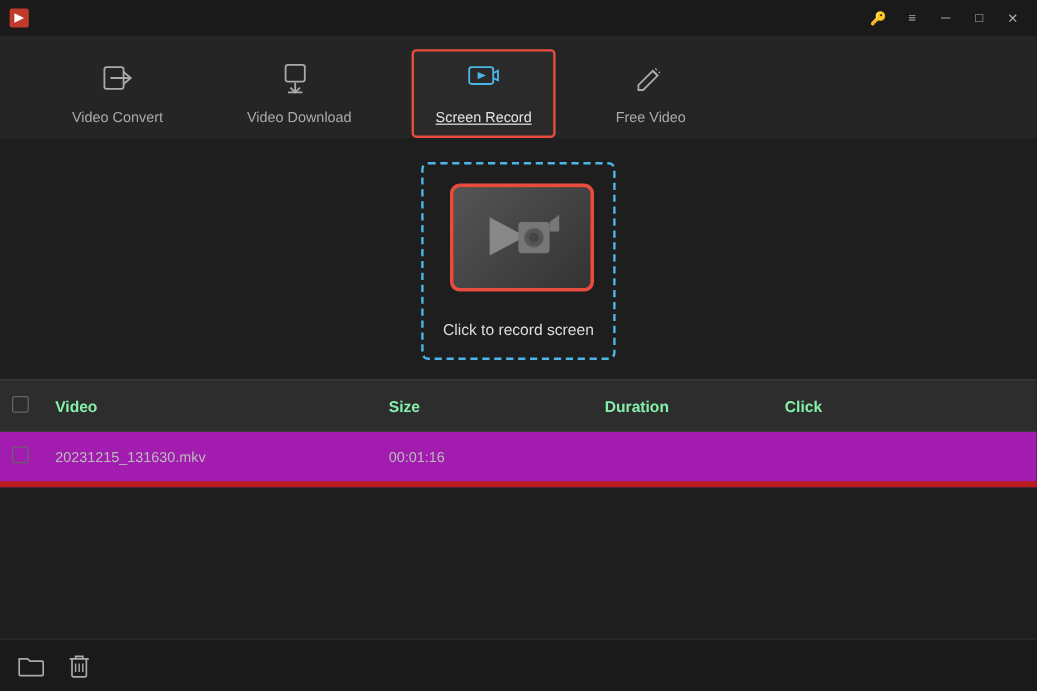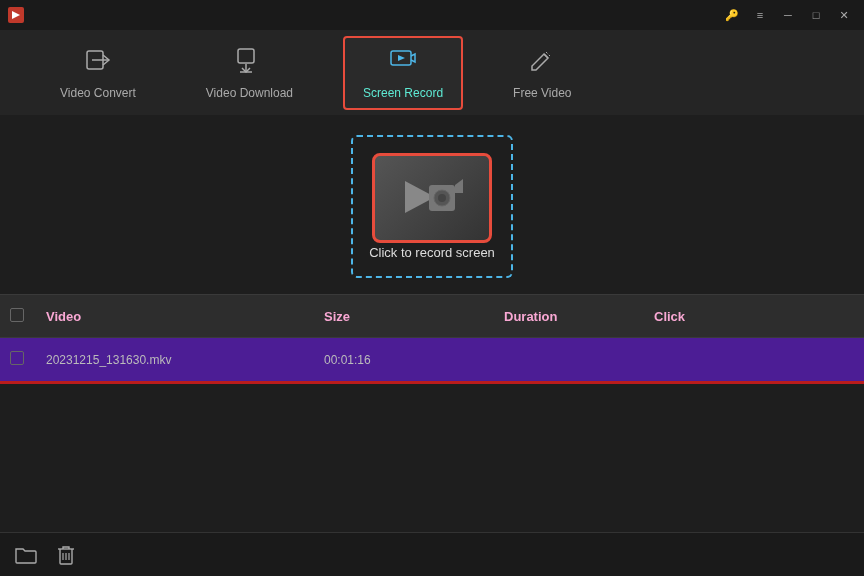--- a/index.html
+++ b/index.html
@@ -55,21 +55,21 @@
       justify-content: center;
       font-size: 11px;
       color: #aaa;
       cursor: pointer;
       border-radius: 2px;
     }
 
     
     .nav-bar {
       display: flex;
-      align-items: center;
+      align-items: flex-end;
       background: #252525;
       height: 85px;
       padding: 0 40px;
       gap: 30px;
     }
     .nav-tab {
       display: flex;
       flex-direction: column;
       align-items: center;
       gap: 6px;
@@ -80,21 +80,21 @@
     }
     .nav-tab.active {
       border: 2px solid #e74c3c;
       background: #2a2a2a;
     }
     .nav-tab-icon {
       font-size: 22px;
       color: #aaa;
     }
     .nav-tab.active .nav-tab-icon { color: #4db6e8; }
-    .nav-tab.active .nav-tab-label { color: #5eead4; }
+    .nav-tab.active .nav-tab-label { color: #e5e5e5; text-decoration: underline; }
     .nav-tab-label {
       font-size: 12px;
       color: #aaa;
     }
 
     
     .main-content {
       background: #1e1e1e;
       padding: 20px 0 0 0;
     }
@@ -104,22 +104,22 @@
       display: flex;
       justify-content: center;
       margin-bottom: 16px;
     }
     .record-box {
       border: 2px dashed #4db6e8;
       border-radius: 6px;
       padding: 16px;
       display: flex;
       flex-direction: column;
-      align-items: center;
-      gap: 2px;
+      align-items: flex-end;
+      gap: 24px;
       background: #1e1e1e;
     }
     .record-btn {
       width: 120px;
       height: 90px;
       background: linear-gradient(135deg, #555 0%, #333 100%);
       border-radius: 8px;
       border: 3px solid #e74c3c;
       display: flex;
       align-items: center;
@@ -147,31 +147,31 @@
       grid-template-columns: 36px 1fr 180px 150px 200px;
       align-items: center;
       background: #2d2d2d;
       height: 44px;
       border-top: 1px solid #3a3a3a;
       border-bottom: 1px solid #3a3a3a;
       padding: 0 10px;
     }
     .table-header-cell {
       font-size: 13px;
-      color: #f9a8d4;
+      color: #86efac;
       font-weight: 600;
     }
     .table-row {
       display: grid;
       grid-template-columns: 36px 1fr 180px 150px 200px;
       align-items: center;
       height: 46px;
-      border-bottom: 3px solid #b91c1c;
+      border-bottom: 5px solid #b91c1c;
       padding: 0 10px;
-      background: #4c1d95;
+      background: #a21caf;
     }
     .table-cell {
       font-size: 12px;
       color: #bbb;
     }
     .checkbox {
       width: 14px;
       height: 14px;
       border: 1px solid #666;
       background: transparent;

